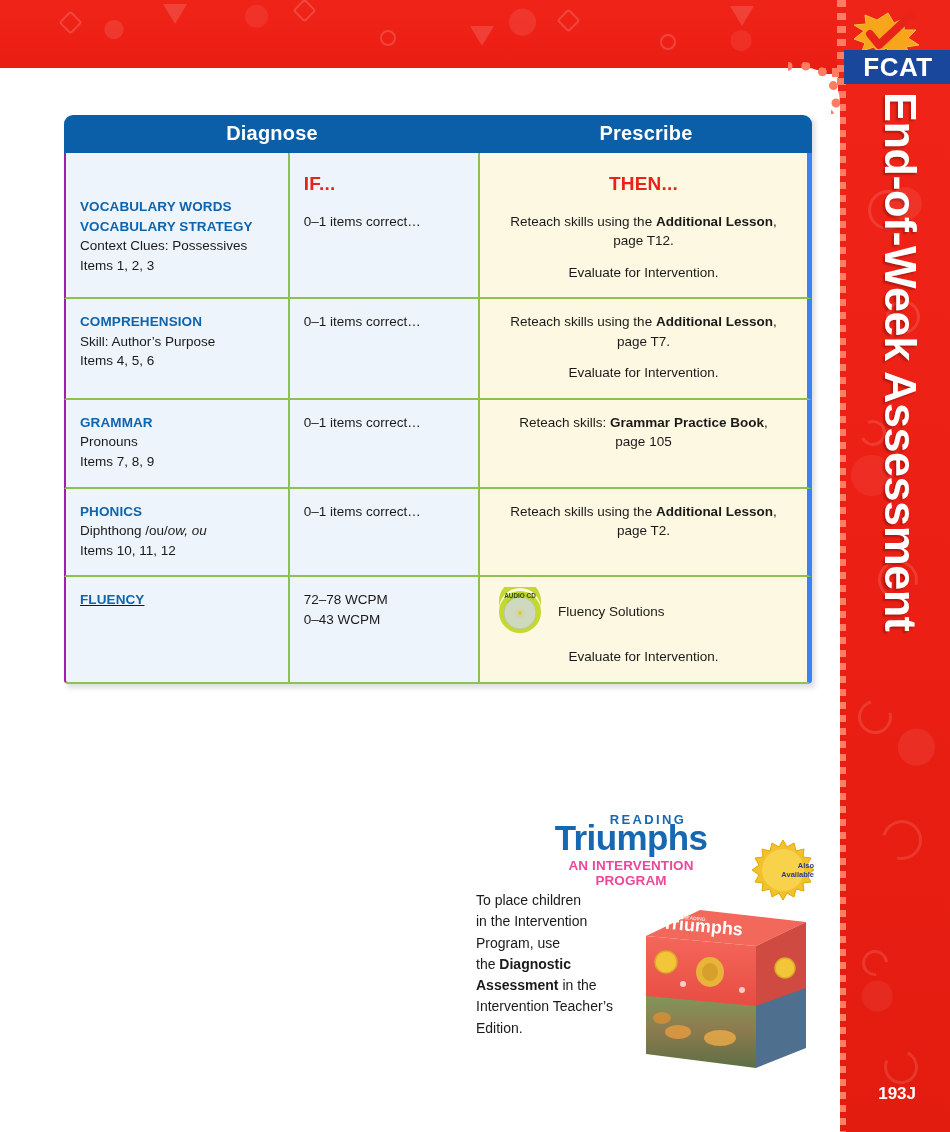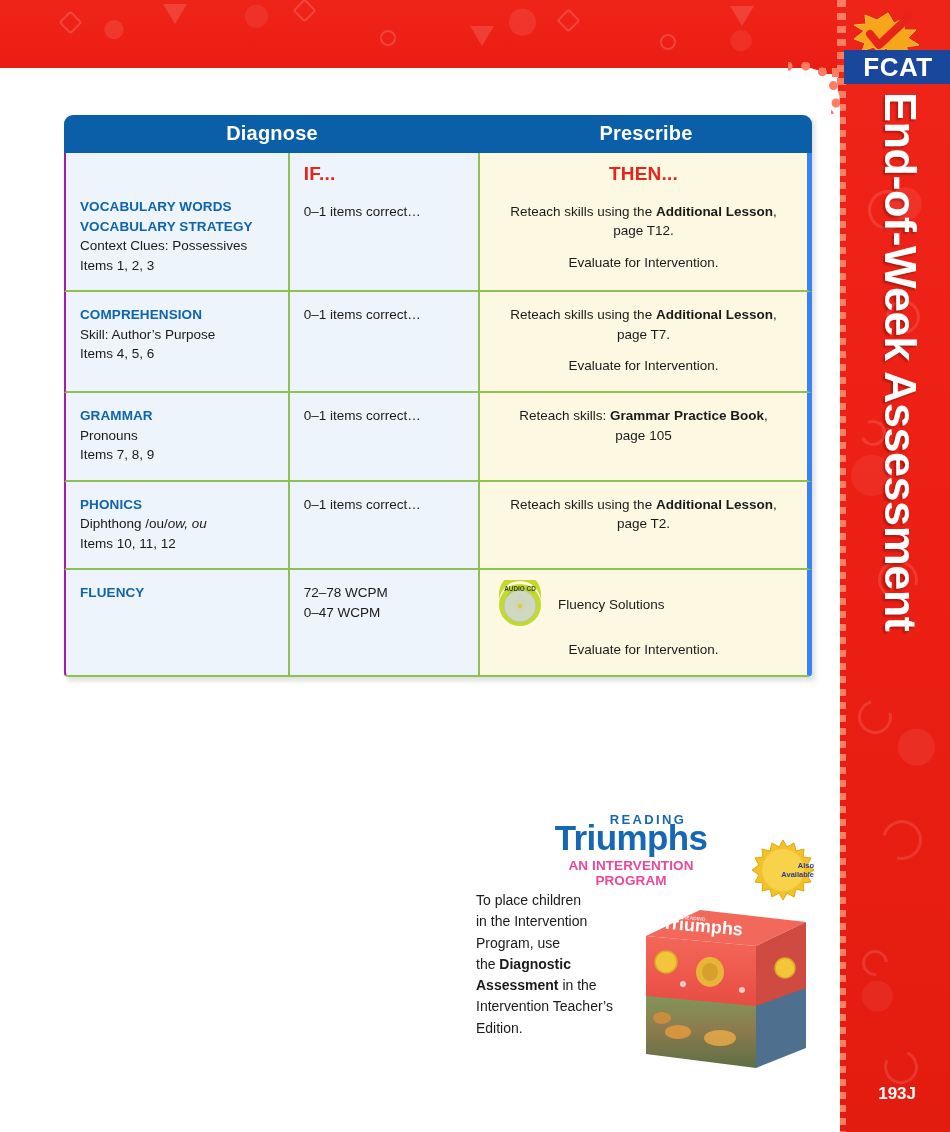--- a/index.html
+++ b/index.html
@@ -205,21 +205,21 @@
     vertical-align: top;
     padding: 13px 14px 15px 14px;
     font-size: 13.5px;
     color: #1a1a1a;
     line-height: 1.45;
   }
   .dp-table td.c1 { border-right: 2px solid #8dc152; border-left: 2px solid #a21caf; width: 227px; }
   .dp-table td.c2 { border-right: 2px solid #8dc152; width: 192px; }
   .dp-table td.c3 { border-right: 5px solid #3b82f6; width: 335px; text-align: center; }
 
-  tr.last td.c1 { border-bottom-left-radius: 4px; }
+  tr.last td.c1 { border-bottom-left-radius: 4px; text-decoration: underline; }
   tr.last td.c3 { border-bottom-right-radius: 4px; margin-top: 48px; }
 
   .skill-title {
     color: #0e64ad;
     font-weight: bold;
     font-size: 13.5px;
     letter-spacing: .1px;
     display:block;
   }
   .skill-sub { display:block; }
@@ -229,21 +229,21 @@
   .ifthen {
     color:#e8231a;
     font-weight:bold;
     font-size:19px;
     display:block;
     margin: 1px 0 14px 0;
     letter-spacing:.2px;
   }
   .gap { display:block; height:12px; }
 
-  .row1 td { padding-top: 6px; }
+  .row1 td { padding-top: 16px; }
   .row1 td.c1 { padding-top: 44px; }
 
   
   .cd-line { display:flex; align-items:center; gap:12px; margin: -3px 0 0 0; }
   .cd-icon { width: 52px; height: 48px; flex: 0 0 52px; position: relative; }
   .cd-label { font-size: 13.5px; }
 
   
   .triumphs-wrap {
     position:absolute;
@@ -444,21 +444,21 @@
           </div>
         </td>
       </tr>
 
       <tr class="last">
         <td class="c1">
           <span class="skill-title">FLUENCY</span>
         </td>
         <td class="c2">
           <div>72–78 WCPM</div>
-          <div>0–47 WCPM</div>
+          <div>0–43 WCPM</div>
         </td>
         <td class="c3">
           <div class="cd-line">
             <span class="cd-icon">
               <svg viewBox="0 0 52 48" width="52" height="48">
                 <circle cx="26" cy="25" r="21" fill="#c4d82e"></circle>
                 <path d="M5 22 A21 21 0 0 1 47 22 L47 14 A21 21 0 0 0 5 14 Z" fill="#c4d82e"></path>
                 <circle cx="26" cy="26" r="16" fill="#cfd9c0"></circle>
                 <circle cx="26" cy="26" r="16" fill="none" stroke="#b9c7a6" stroke-width="1"></circle>
                 <circle cx="26" cy="26" r="5" fill="#d8d2ae"></circle>

